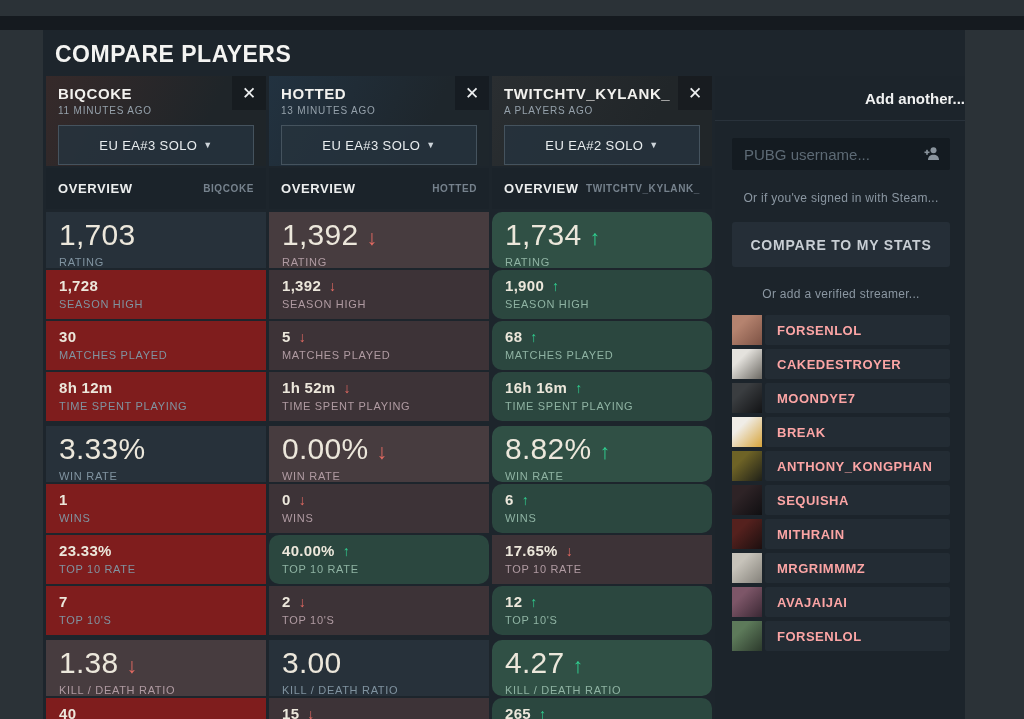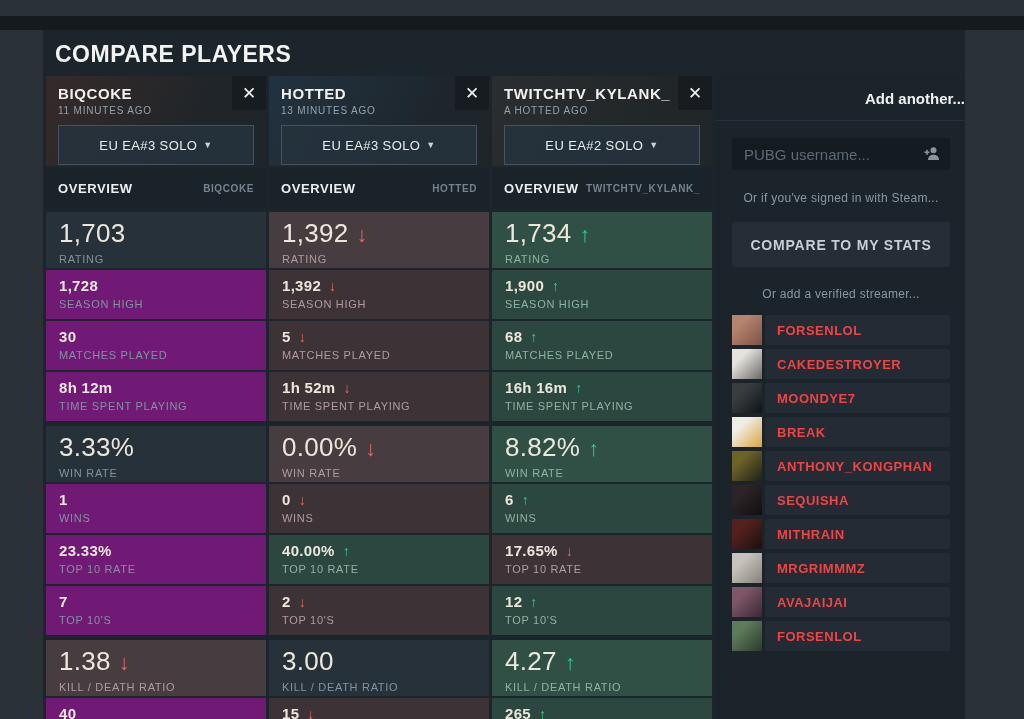--- a/index.html
+++ b/index.html
@@ -48,29 +48,29 @@
   .overview-label { color:#eceeee; font-size:13px; font-weight:bold; letter-spacing:0.6px; }
   .overview-player { color:#76828d; font-size:10px; font-weight:bold; letter-spacing:0.6px; }
 
   
   .stats { margin-top:3px; }
   .stat { height:49px; margin-bottom:2px; padding:7px 10px 0 13px; }
   .stat.big { height:56px; padding-top:6px; }
   .stat.gtop { margin-top:5px; }
   .stat-value-row { display:flex; align-items:baseline; }
   .stat-value { color:#ece7db; font-size:15px; font-weight:bold; letter-spacing:0.3px; }
-  .stat.big .stat-value { font-size:26px; font-weight:normal; }
+  .stat.big .stat-value { font-size:30px; font-weight:normal; }
   .stat-arrow { font-weight:bold; font-size:14px; margin-left:8px; }
   .stat.big .stat-arrow { font-size:21px; }
   .stat-arrow.up { color:#2fd191; } .stat-arrow.down { color:#e56a62; }
   .stat-label { font-size:11px; letter-spacing:0.7px; margin-top:4px; }
 
-  .t-neutral { background:#701a75; } .t-neutral.big { background:#27313a; }
+  .t-neutral { background:#7f1d1d; } .t-neutral.big { background:#27313a; }
   .t-neutral .stat-label { color:#8093a0; }
-  .t-good { background:#2b473f; } .t-good.big { background:#305045; }
+  .t-good { background:#2b473f;border-radius:10px; } .t-good.big { background:#305045; }
   .t-good .stat-label { color:#8fb3a3; }
   .t-bad { background:#3d3337; } .t-bad.big { background:#473c3f; }
   .t-bad .stat-label { color:#b09ba2; }
 
   
   .sidebar { width:253px; height:705px; background:#1c242b; }
   .sidebar-head {
     height:45px; display:flex; align-items:center; justify-content:flex-end;
     border-bottom:1px solid #29323b;
   }
@@ -95,21 +95,21 @@
     letter-spacing:0.8px; cursor:pointer;
     font-family:"Liberation Sans","DejaVu Sans",sans-serif;
   }
   .hint.streamer { margin-top:20px; }
   .streamer-list { margin-top:14px; }
   .streamer-row { display:flex; height:30px; margin-bottom:4px; cursor:pointer; }
   .streamer-avatar { width:30px; height:30px; flex:none; }
   .streamer-btn {
     flex:1; margin-left:3px; background:#232c34; border-radius:2px;
     display:flex; align-items:center; padding-left:12px;
-    color:#ef4444; font-size:13px; font-weight:bold; letter-spacing:0.5px;
+    color:#fca5a5; font-size:13px; font-weight:bold; letter-spacing:0.5px;
   }
 </style>
 </head>
 <body>
 
 <div class="page">
   <div class="topbar"></div>
   <div class="container">
     <div class="page-title">COMPARE PLAYERS</div>
     <div class="compare-area">
@@ -308,21 +308,21 @@
       <span class="stat-arrow down">↓</span>
     </div>
     <div class="stat-label">KILLS</div>
   </div>
 </div>
   </div>
 
   <div class="player-col">
     <div class="card-header" style="background: linear-gradient(115deg, rgb(42, 46, 49) 0%, rgb(33, 38, 41) 70%);">
       <div class="player-name">TWITCHTV_KYLANK_</div>
-      <div class="player-time">A HOTTED AGO</div>
+      <div class="player-time">A PLAYERS AGO</div>
       <div class="close-btn">
         <span>✕</span>
       </div>
       <div class="region-select">
         <span class="region-label">EU EA#2 SOLO</span>
         <span class="caret">▼</span>
       </div>
     </div>
     <div class="overview-bar">
       <span class="overview-label">OVERVIEW</span>

